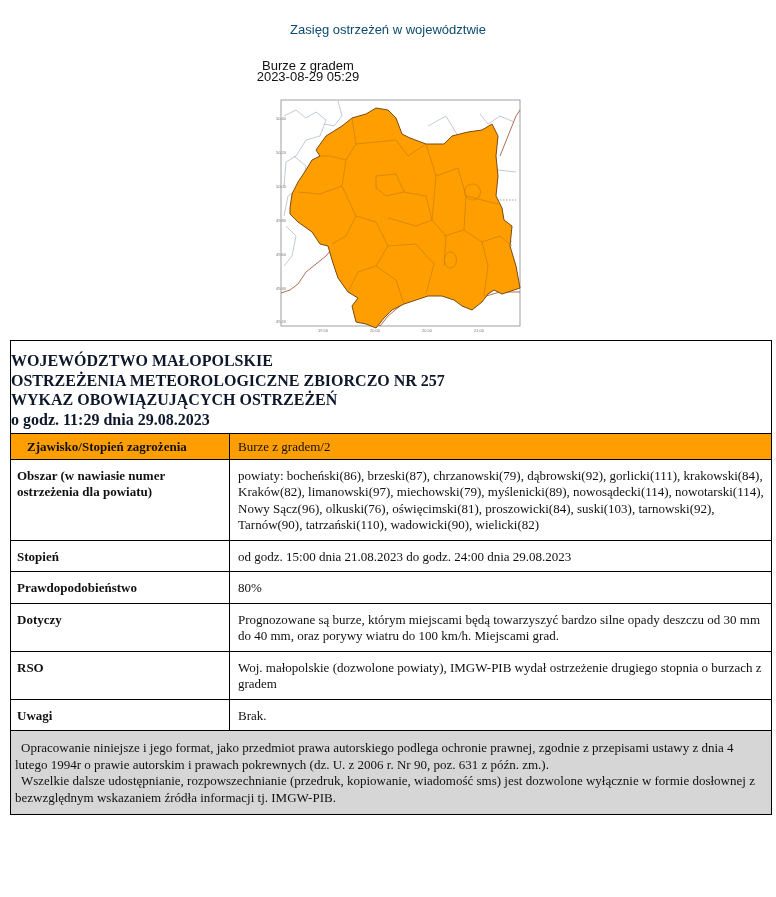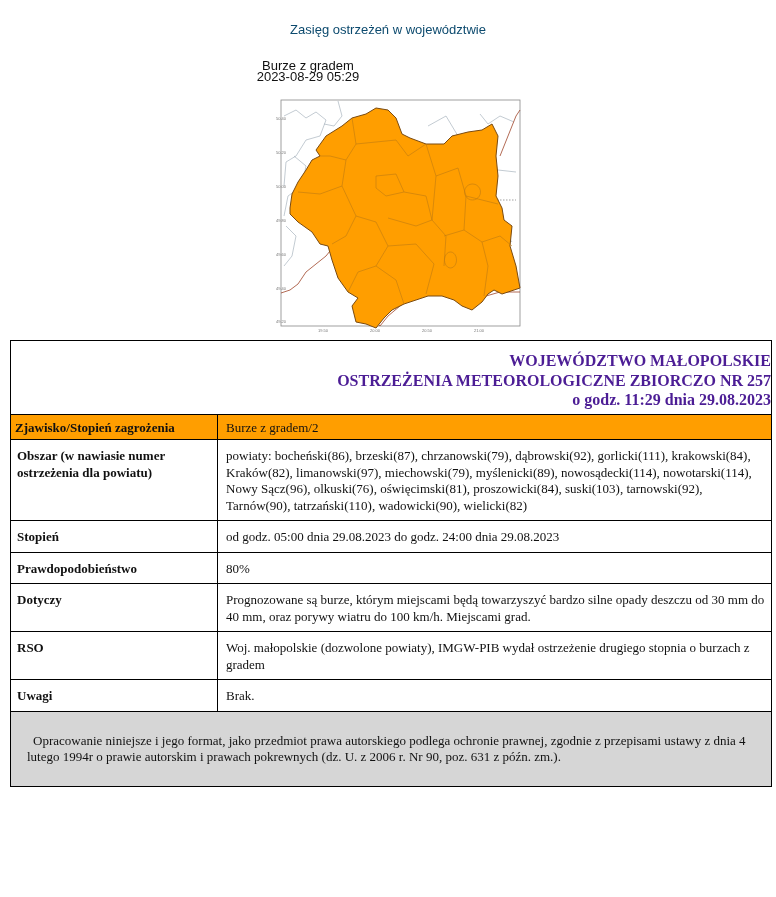--- a/index.html
+++ b/index.html
@@ -1,30 +1,30 @@
 <!DOCTYPE html>
 <html><head>
 <meta charset="utf-8">
 <style>
   html, body { margin:0; padding:0; background:#ffffff; }
   body { width:776px; height:897px; position:relative; overflow:hidden; font-family:"Liberation Serif", serif; color:#111; }
   .map-title { position:absolute; left:0; width:776px; top:22px; text-align:center; font-family:"Liberation Sans", sans-serif; font-size:13px; color:#0c4a6e; }
   .map-sub { position:absolute; left:0; width:616px; top:60px; text-align:center; font-family:"Liberation Sans", sans-serif; font-size:13px; line-height:11px; color:#111; }
   .map-box { position:absolute; left:276px; top:96px; width:246px; height:236px; }
   .report { position:absolute; left:10px; top:340px; width:762px; border:1px solid #000; box-sizing:border-box; }
-  .hdr { text-align:right; color:#4c1d95; font-weight:bold; font-size:16px; line-height:19.5px; padding:10px 0 4px 0; }
+  .hdr { text-align:left; color:#0f172a; font-weight:bold; font-size:16px; line-height:19.5px; padding:10px 0 4px 0; }
   table { border-collapse:collapse; width:100%; table-layout:fixed; }
   td { border-top:1px solid #000; vertical-align:top; font-size:13px; line-height:16.5px; padding:0; }
   td.lab { width:196px; border-right:1px solid #000; font-weight:bold; padding:8px 6px 6px 6px; }
   td.val { padding:8px 6px 6px 8px; }
-  tr.orange td { background:#ff9e00; padding:5px 6px 3px 4px; }
+  tr.orange td { background:#ff9e00; padding:5px 6px 3px 16px; }
   tr.orange td.lab { font-weight:bold; }
   tr.orange td.val { font-weight:normal; padding-left:8px;font-family:Liberation Serif, serif; }
   .foot { background:#d6d6d6; border-top:1px solid #000; padding:9px 6px 8px 4px; font-size:13px; line-height:16.5px; }
-  .foot p { margin:12px; text-indent:6px; }
+  .foot p { margin:0; text-indent:6px; }
 </style>
 </head>
 <body>
 
 <div class="map-title">Zasięg ostrzeżeń w województwie</div>
 <div class="map-sub">
   <div>Burze z gradem</div>
   <div>2023-08-29 05:29</div>
 </div>
 
@@ -82,35 +82,36 @@
         <text x="146" y="236">20.50</text>
         <text x="198" y="236">21.00</text>
     </g>
   </svg>
 </div>
 
 <div class="report">
   <div class="hdr">
     <div>WOJEWÓDZTWO MAŁOPOLSKIE</div>
     <div>OSTRZEŻENIA METEOROLOGICZNE  ZBIORCZO  NR 257</div>
+    <div>WYKAZ  OBOWIĄZUJĄCYCH OSTRZEŻEŃ</div>
     <div>o godz. 11:29 dnia 29.08.2023</div>
   </div>
   <table>
     <tbody>
         <tr class="orange">
       <td class="lab">Zjawisko/Stopień zagrożenia</td>
       <td class="val">Burze z gradem/2</td>
     </tr>
     <tr>
       <td class="lab">Obszar (w nawiasie numer ostrzeżenia dla powiatu)</td>
       <td class="val">powiaty: bocheński(86), brzeski(87), chrzanowski(79), dąbrowski(92), gorlicki(111), krakowski(84), Kraków(82), limanowski(97), miechowski(79), myślenicki(89), nowosądecki(114), nowotarski(114), Nowy Sącz(96), olkuski(76), oświęcimski(81), proszowicki(84), suski(103), tarnowski(92), Tarnów(90), tatrzański(110), wadowicki(90), wielicki(82)</td>
     </tr>
     <tr>
       <td class="lab">Stopień</td>
-      <td class="val">od godz. 05:00 dnia 29.08.2023 do godz. 24:00 dnia 29.08.2023</td>
+      <td class="val">od godz. 15:00 dnia 21.08.2023 do godz. 24:00 dnia 29.08.2023</td>
     </tr>
     <tr>
       <td class="lab">Prawdopodobieństwo</td>
       <td class="val">80%</td>
     </tr>
     <tr>
       <td class="lab">Dotyczy</td>
       <td class="val">Prognozowane są burze, którym miejscami będą towarzyszyć  bardzo silne opady deszczu od 30 mm do 40 mm, oraz porywy wiatru do 100 km/h. Miejscami grad.</td>
     </tr>
     <tr>
@@ -118,14 +119,15 @@
       <td class="val">Woj. małopolskie (dozwolone powiaty), IMGW-PIB wydał ostrzeżenie drugiego stopnia o burzach z gradem</td>
     </tr>
     <tr>
       <td class="lab">Uwagi</td>
       <td class="val">Brak.</td>
     </tr>
   </tbody>
     </table>
   <div class="foot">
     <p>Opracowanie niniejsze i jego format, jako przedmiot prawa autorskiego podlega ochronie prawnej, zgodnie z przepisami ustawy z dnia 4 lutego 1994r o prawie autorskim i prawach pokrewnych (dz. U. z 2006 r. Nr 90, poz. 631 z późn.  zm.).</p>
+    <p>Wszelkie dalsze udostępnianie, rozpowszechnianie (przedruk, kopiowanie, wiadomość   sms) jest dozwolone wyłącznie w formie dosłownej z bezwzględnym wskazaniem źródła  informacji tj. IMGW-PIB.</p>
   </div>
 </div>
 
 </body></html>

